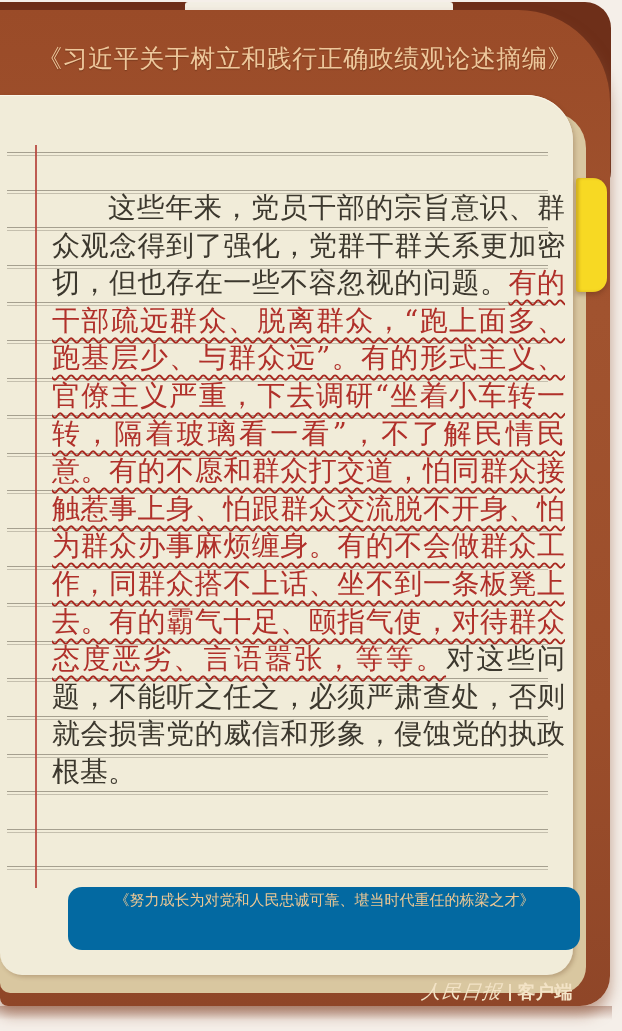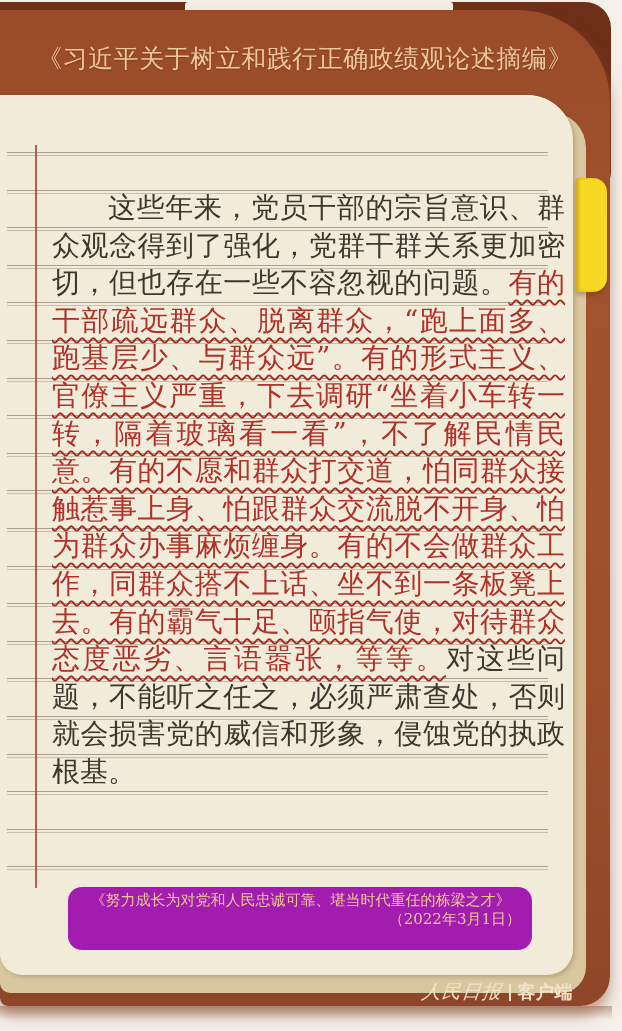--- a/index.html
+++ b/index.html
@@ -75,23 +75,23 @@
   .seg-red{
     color:#b0302a;
     text-decoration-line:underline;
     text-decoration-style:wavy;
     text-decoration-color:#a8281f;
     text-decoration-thickness:2px;
     text-underline-offset:7px;
   }
   
   .citation{
-    position:absolute;left:68px;top:792px;width:464px;height:63px;
+    position:absolute;left:68px;top:792px;width:512px;height:63px;
     box-sizing:border-box;
-    background:#a21caf;
+    background:#0369a1;
     border-radius:14px;
     color:#ecc794;
     font-size:15px;line-height:19px;
     text-align:right;
     padding:4px 11px 4px 12px;
   }
   .citation div{white-space:nowrap;}
   .citation .c1{text-align:center;}
 
   
@@ -141,21 +141,20 @@
 <div class="abs stack-edge"></div>
 
 <div class="abs paper">
   <div class="rules"></div>
   <div class="margin-line"></div>
 
   <p class="quote"><span class="seg-normal">这些年来，党员干部的宗旨意识、群众观念得到了强化，党群干群关系更加密切，但也存在一些不容忽视的问题。</span><span class="seg-red">有的干部疏远群众、脱离群众，“跑上面多、跑基层少、与群众远”。有的形式主义、官僚主义严重，下去调研“坐着小车转一转，隔着玻璃看一看”，不了解民情民意。有的不愿和群众打交道，怕同群众接触惹事上身、怕跟群众交流脱不开身、怕为群众办事麻烦缠身。有的不会做群众工作，同群众搭不上话、坐不到一条板凳上去。有的霸气十足、颐指气使，对待群众态度恶劣、言语嚣张，等等。</span><span class="seg-normal">对这些问题，不能听之任之，必须严肃查处，否则就会损害党的威信和形象，侵蚀党的执政根基。</span></p>
 
   <div class="citation">
     <div class="c1">《努力成长为对党和人民忠诚可靠、堪当时代重任的栋梁之才》</div>
-    <div>（2022年3月1日）</div>
   </div>
 </div>
 
 <div class="abs tab"></div>
 
 <div class="abs bottom-shadow"></div>
 
 <div class="abs brand">
   <span class="brand-script">人民日报</span>
   <span class="brand-bar"></span>

